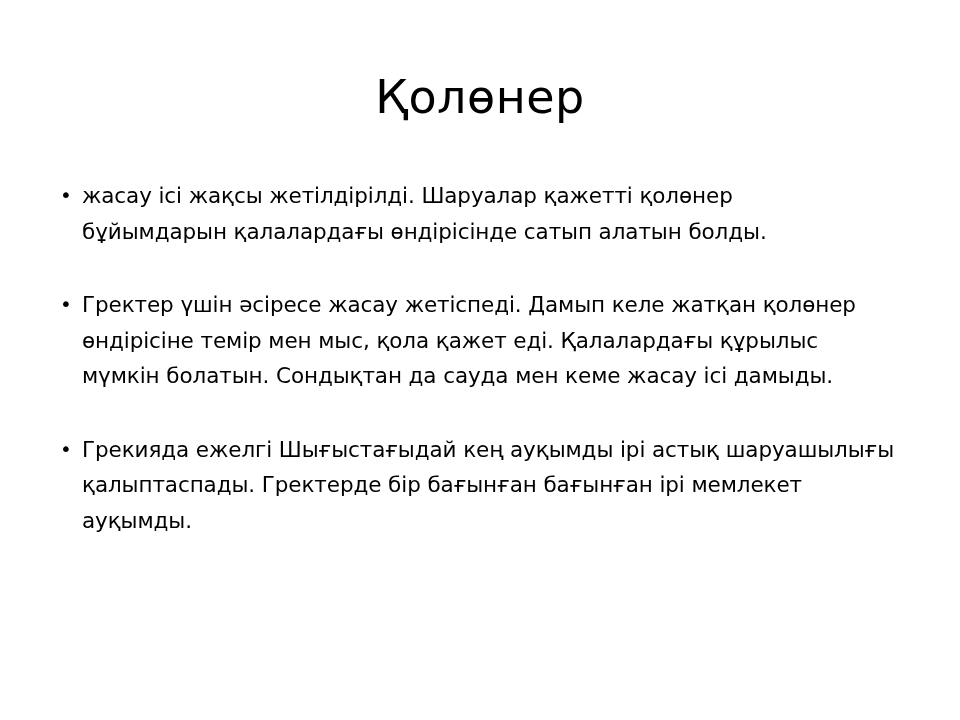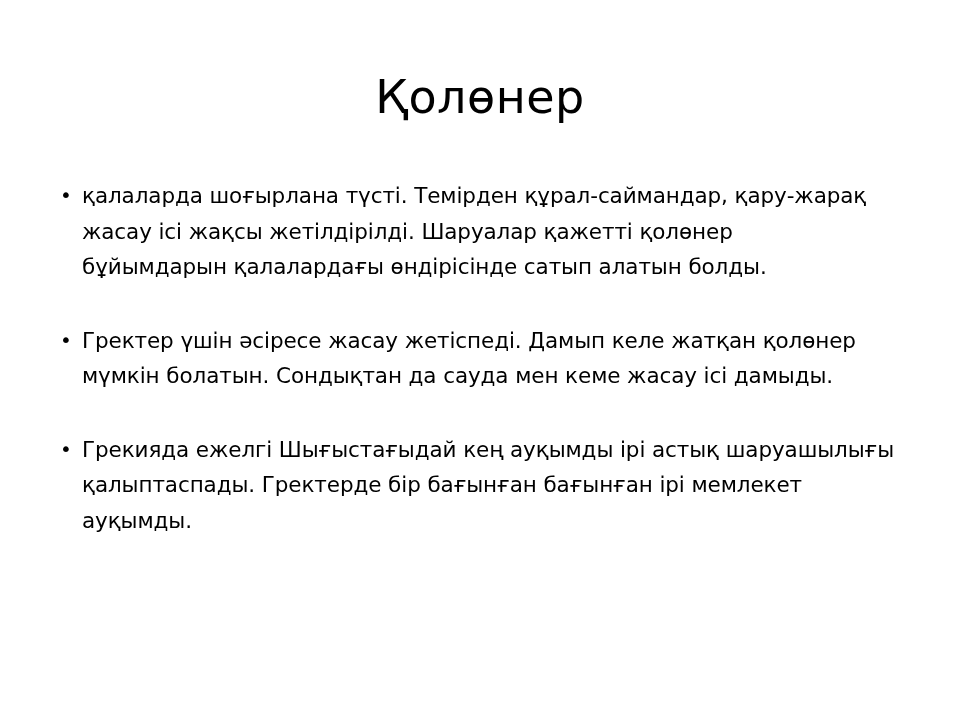--- a/index.html
+++ b/index.html
@@ -68,29 +68,29 @@
 </head>
 <body>
 
 <div class="slide">
   <h1 class="title">Қолөнер</h1>
 
   <ul class="body">
     <li class="bullet-item">
       <span class="dot">•</span>
       <span class="text">
-        <span class="line">қалаларда шоғырлана түсті. Темірден құрал-саймандар, қару-жарақ</span>
         <span class="line">жасау ісі жақсы жетілдірілді. Шаруалар қажетті қолөнер</span>
         <span class="line">бұйымдарын қалалардағы өндірісінде сатып алатын болды.</span>
       </span>
     </li>
     <li class="bullet-item">
       <span class="dot">•</span>
       <span class="text">
         <span class="line">Гректер үшін әсіресе жасау жетіспеді. Дамып келе жатқан қолөнер</span>
+        <span class="line">өндірісіне темір мен мыс, қола қажет еді. Қалалардағы құрылыс</span>
         <span class="line">мүмкін болатын. Сондықтан да сауда мен кеме жасау ісі дамыды.</span>
       </span>
     </li>
     <li class="bullet-item">
       <span class="dot">•</span>
       <span class="text">
         <span class="line">Грекияда ежелгі Шығыстағыдай кең ауқымды ірі астық шаруашылығы</span>
         <span class="line">қалыптаспады. Гректерде бір бағынған бағынған ірі мемлекет</span>
         <span class="line">ауқымды.</span>
       </span>

